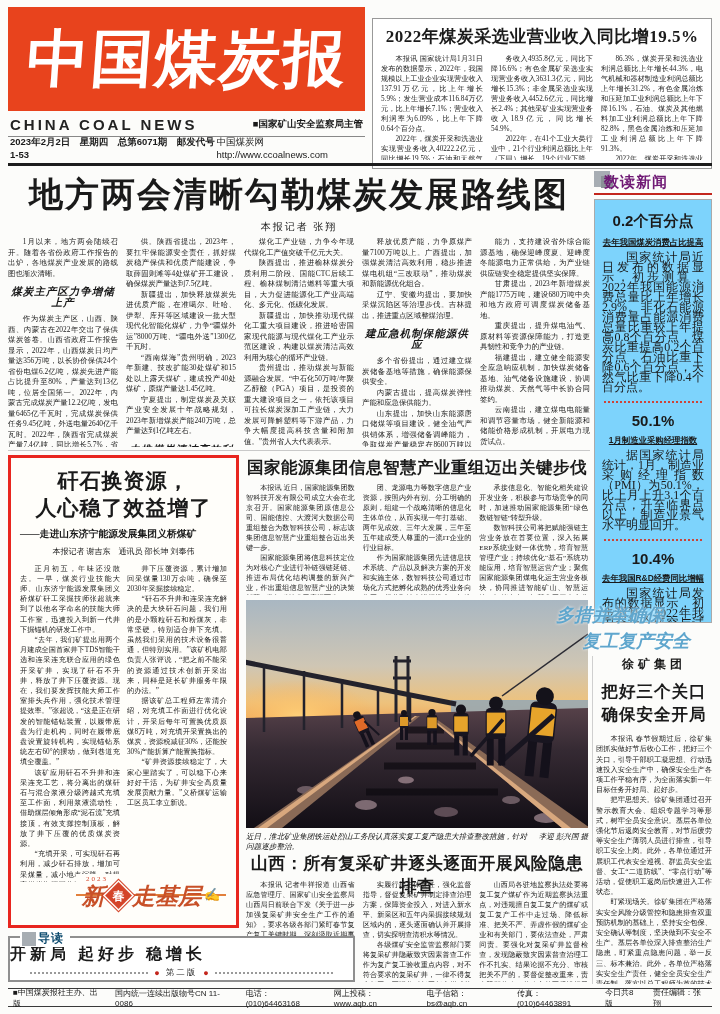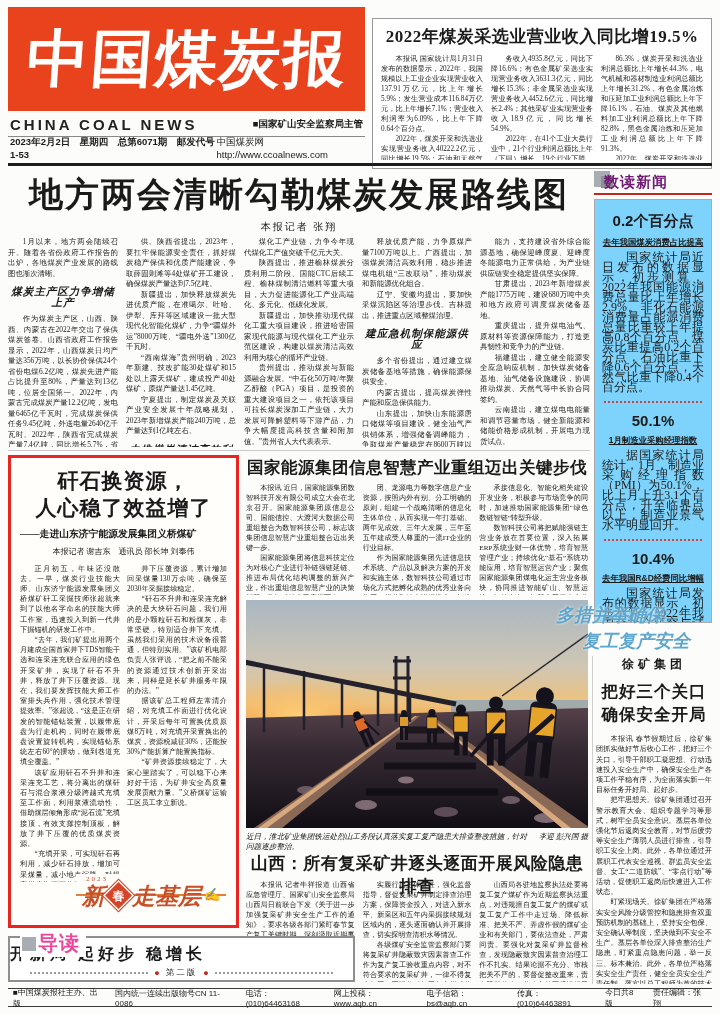--- a/index.html
+++ b/index.html
@@ -101,21 +101,21 @@
   .xukuang{left:596px;top:656px;width:116px;}
   .xk-kicker{text-align:center;font-weight:bold;font-size:12px;letter-spacing:4px;margin-bottom:7px;}
   .xk-h{text-align:center;font-weight:bold;font-size:16.5px;line-height:1.4;letter-spacing:1px;}
   .xk-body{margin-top:8px;height:250px;overflow:hidden;}
   .xk-body p{font-size:7.2px;line-height:10.2px;margin:0;text-indent:2em;text-align:justify;}
 
   
   .daodu{left:8px;top:936px;width:347px;height:46px;border:2px solid #8f8f8f;background:#fff;box-sizing:border-box;}
   .dd-label{position:absolute;top:-8px;left:10px;background:#fff;padding:0 6px 0 2px;display:flex;align-items:center;}
   .dd-gray{width:14px;height:14px;background:#a7adb3;margin-right:2px;}
-  .dd-text{font-family:"Liberation Sans",sans-serif;font-weight:bold;font-size:20px;color:#ec4899;letter-spacing:1px;}
+  .dd-text{font-family:"Liberation Sans",sans-serif;font-weight:bold;font-size:12px;color:#0c4a6e;letter-spacing:1px;}
   .dd-h{text-align:left;margin-top:6px;font-weight:bold;font-size:16px;letter-spacing:4px;}
   .dd-sub{display:flex;align-items:center;margin:2px 20px 0;}
   .dotline{flex:1;border-top:2px dotted #9a9a9a;}
   .reddot{color:#c3261d;margin:0 6px;font-size:9px;line-height:1;}
   .dd-page{font-size:8.5px;letter-spacing:2px;}
 
   
   .footer{left:8px;top:988px;width:704px;height:19px;border-top:1.5px solid #3a3a3a;
         border-bottom:1.5px solid #3a3a3a;display:flex;align-items:center;gap:13px;
         font-family:"Liberation Sans",sans-serif;font-size:8px;padding:0 5px;box-sizing:border-box;}

